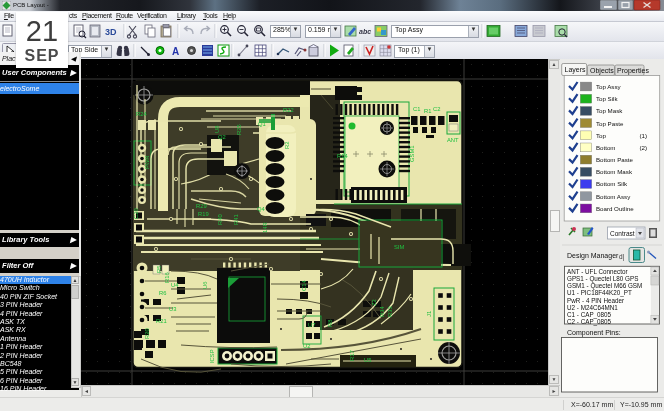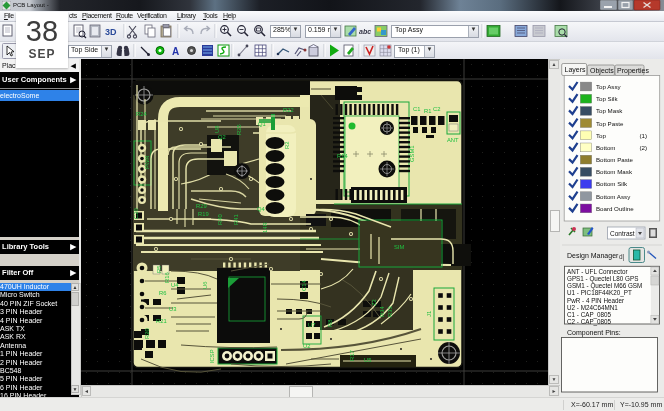--- a/index.html
+++ b/index.html
@@ -16,38 +16,38 @@
     background:linear-gradient(#fafbfd,#e9ebf1);border-bottom:1px solid #c6c9d2;
     font-size:7px;color:#111;letter-spacing:-0.4px;}
   #menubar span{position:absolute;top:1px;}
   
   #tb1{left:0;top:22px;width:664px;height:19px;background:linear-gradient(#f6f7f9,#e3e5ec);border-bottom:1px solid #d0d3da;}
   #tb2{left:0;top:42px;width:664px;height:17px;background:linear-gradient(#f4f5f8,#e2e4eb);border-bottom:1px solid #c9ccd4;}
   .combo{position:absolute;background:#fff;border:1px solid #9aa0ac;font-size:7px;color:#111;}
   .combo .ar{position:absolute;right:0;top:0;bottom:0;width:9px;background:linear-gradient(#f2f3f6,#d8dbe2);border-left:1px solid #aab0bb;
      color:#333;font-size:6px;text-align:center;}
   
-  #lpanel{left:0;top:59px;width:81px;height:338px;background:#000;}
+  #lpanel{left:0;top:52px;width:81px;height:338px;background:#000;font-style:italic;}
   .lphead{position:absolute;left:0;width:79px;background:#000;color:#fff;font-size:7.5px;font-weight:bold;}
   .lphead .tri{position:absolute;right:3px;}
   #placehead{left:0;top:0;width:79px;height:13px;background:#f2f2f2;color:#111;font-size:7px;font-weight:normal;line-height:13px;}
   .bluerow{background:#2e82e8;color:#fff;}
   .lplist{position:absolute;left:0;width:79px;background:#000;color:#fff;font-size:7px;}
   
   #canvas{left:81px;top:59px;width:467px;height:326px;background:#000;}
   
   .sb{background:#e8e8e6;border:1px solid #c9c9c7;}
   
   #rpanel{left:560px;top:59px;width:104px;height:338px;background:#ebebe9;border-left:1px solid #b9b9b7;}
   
   #statusbar{left:0;top:397px;width:664px;height:14px;background:#ececea;border-top:1px solid #d5d5d3;font-size:7px;color:#222;}
   
   #badge{left:16px;top:12px;width:52px;height:56px;background:#fff;box-shadow:0 1px 2px rgba(0,0,0,0.25);text-align:center;}
   #badge .d25{font-size:29px;color:#3d3d3d;line-height:32px;margin-top:3px;font-weight:normal;}
-  #badge .sep25{font-size:12px;font-weight:bold;color:#4a4a4a;letter-spacing:1px;}
+  #badge .sep25{font-size:16px;font-weight:bold;color:#4a4a4a;letter-spacing:1px;}
 </style>
 </head>
 <body>
   <div id="titlebar" class="abs"></div>
   <div id="titletext" class="abs">PCB Layout -</div>
   <svg id="appicon" class="abs" style="left:2px;top:1px" width="9" height="9" viewBox="0 0 9 9">
     <rect x="0" y="0" width="9" height="9" fill="#e8e8e8" stroke="#667" stroke-width="0.5"></rect>
     <path d="M4.5 0.5 L8.5 4.5 L4.5 8.5 L0.5 4.5 Z" fill="#2a9a3a"></path>
   </svg>
   <svg id="winbtns" class="abs" width="62" height="11" viewBox="0 0 62 11" style="right:2px;top:0">
@@ -768,15 +768,15 @@
   </svg>
 
   <div id="statusbar" class="abs">
     <span class="abs" style="left:563px;top:2px;width:1px;height:10px;background:#d0d0ce"></span>
     <span class="abs" style="left:614px;top:2px;width:1px;height:10px;background:#d0d0ce"></span>
     <span class="abs" style="left:571px;top:3px">X=-60.17 mm</span>
     <span class="abs" style="left:620px;top:3px">Y=-10.95 mm</span>
   </div>
 
   <div id="badge" class="abs">
-    <div class="d25">38</div>
+    <div class="d25">21</div>
     <div class="sep25">SEP</div>
   </div>
 
 </body></html>

